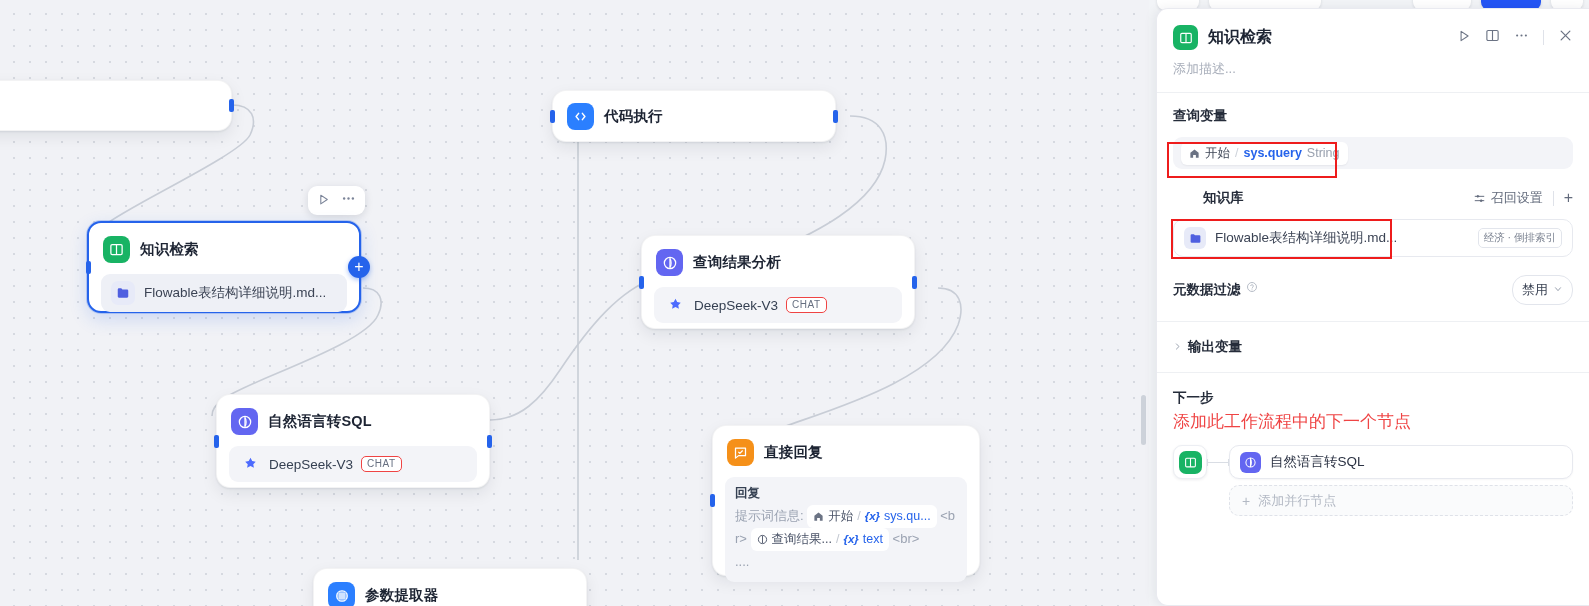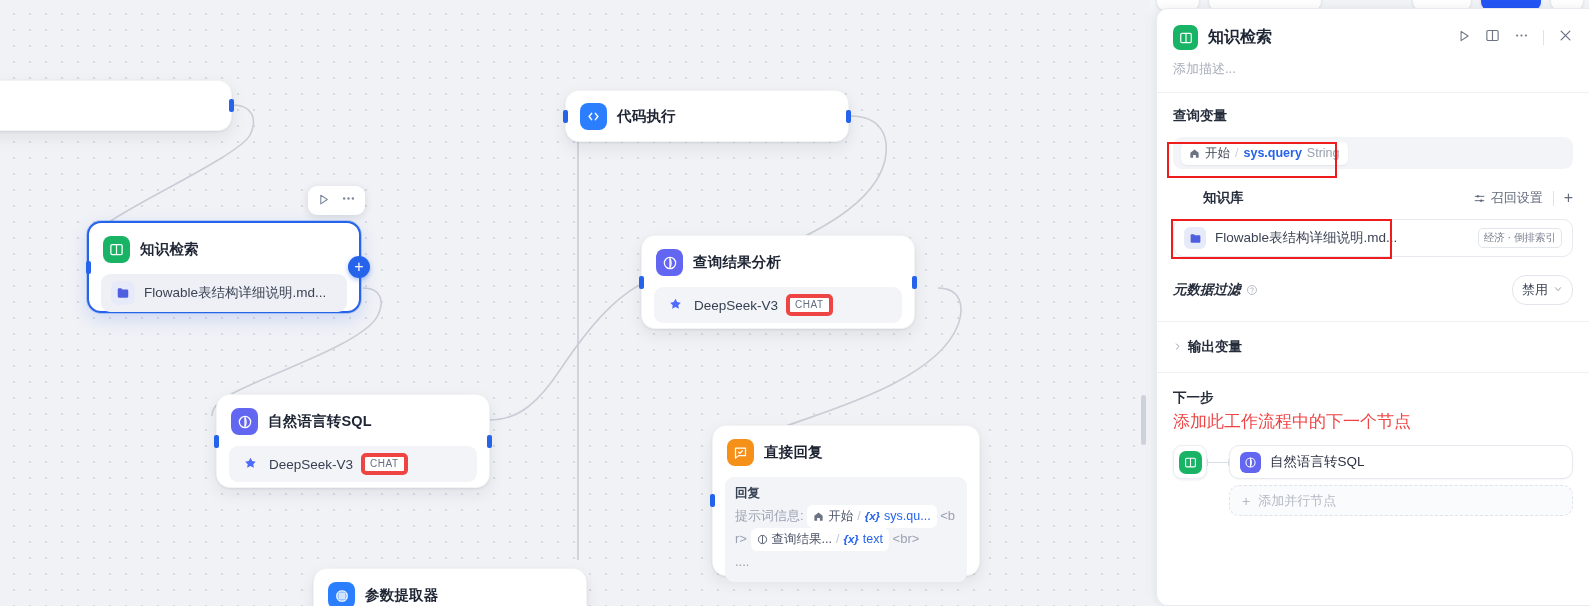--- a/index.html
+++ b/index.html
@@ -52,21 +52,21 @@
     margin: 0 12px 12px 12px;
     background: #f3f4f8;
     border-radius: 9px;
     padding: 7px 10px;
     display: flex; align-items: center; gap: 8px;
     font-size: 13.5px; color: #354052;
     white-space: nowrap; overflow: hidden;
   }
   .sub-ico { width: 22px; height: 22px; border-radius: 6px; display:flex; align-items:center; justify-content:center; flex:0 0 auto;}
   .chat-badge {
-    border: 4px solid #ef4444; border-radius: 5px;
+    border: 1px solid #ef4444; border-radius: 5px;
     font-size: 10px; color: #666f80; padding: 1px 5px 2px 5px;
     letter-spacing: .5px; background:#fff;
   }
   .kb-chip {
     background: #eef0f6; border-radius: 9px; margin: 0 12px 12px 12px;
     padding: 7px 10px; display: flex; align-items: center; gap: 9px;
     font-size: 13.5px; color: #3b4354; white-space: nowrap; overflow: hidden;
   }
   .folder-ico {
     width: 24px; height: 24px; border-radius: 7px; background: #e7eaf8;
@@ -152,21 +152,21 @@
   .kb-name { font-size: 13.5px; color: #3b4354; flex: 1; white-space: nowrap; overflow: hidden; }
   .kb-tag {
     border: 1px solid #e2e5ec; border-radius: 5px; font-size: 10.5px;
     color: #79808f; padding: 2px 5px; white-space: nowrap;
   }
 
   .meta-row {
     display: flex; align-items: center; justify-content: space-between;
     padding: 16px 16px 16px 16px;
   }
-  .meta-label { display: flex; align-items: flex-end; gap: 5px; font-size: 13.5px; font-weight: 700; color: #252c3a; font-style: italic; }
+  .meta-label { display: flex; align-items: flex-start; gap: 5px; font-size: 13.5px; font-weight: 700; color: #252c3a; }
   .select {
     border: 1px solid #e2e5ec; border-radius: 14px; height: 30px;
     display: flex; align-items: center; gap: 5px; padding: 0 9px;
     font-size: 13px; color: #3b4354; background: #fff;
   }
   .collapse-row {
     display: flex; align-items: center; gap: 6px;
     padding: 16px 16px 16px 16px;
     font-size: 13.5px; font-weight: 700; color: #252c3a;
   }
@@ -229,21 +229,21 @@
     </svg>
 
     <div class="node" style="left:-92px; top:80px; width:324px; height:51px;">
       <div class="node-head" style="padding-top:12px;">
         
         
       </div>
       <div class="handle r"></div>
     </div>
 
-    <div class="node" style="left:565px; top:90px; width:284px; height:52px;">
+    <div class="node" style="left:552px; top:90px; width:284px; height:52px;">
       <div class="node-head" style="padding-top:12px;">
         <div class="nicon" style="background:#2b7fff;">
           <svg width="15" height="15" viewBox="0 0 24 24" fill="none" stroke="#fff" stroke-width="2.4" stroke-linecap="round" stroke-linejoin="round">
               <polyline points="9 7 5 12 9 17"></polyline>
               <polyline points="15 7 19 12 15 17"></polyline>
             </svg>
         </div>
         <div class="node-title">代码执行</div>
       </div>
       <div class="handle l"></div>

